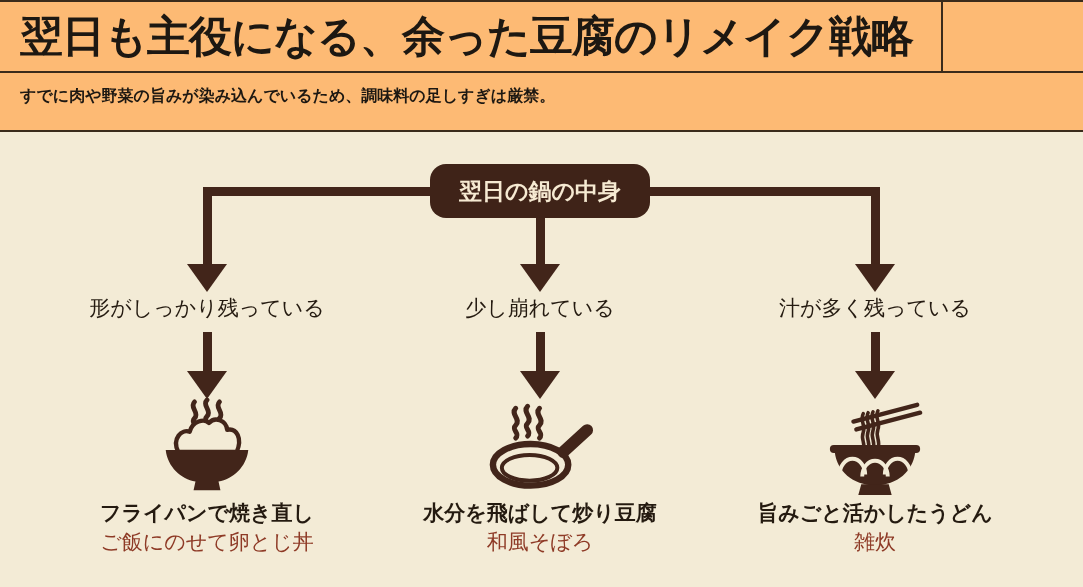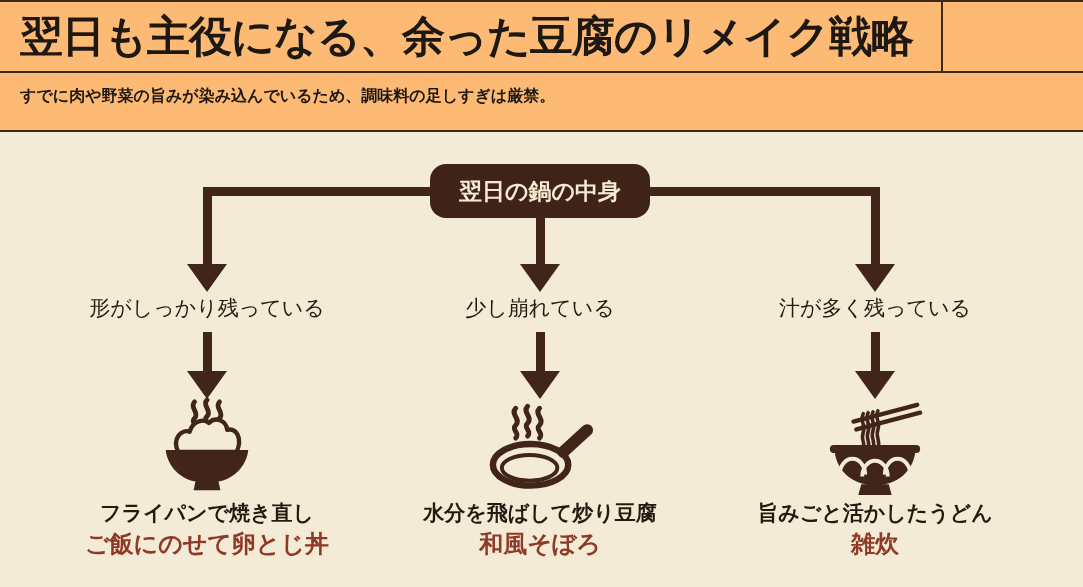--- a/index.html
+++ b/index.html
@@ -46,21 +46,21 @@
 
   .condition { position:absolute; top:162px; left:0; width:100%; text-align:center;
                font-size:21px; font-weight:400; color:#241a10; white-space:nowrap; }
 
   .icon-slot { position:absolute; top:266px; left:0; width:100%; height:102px;
                display:flex; align-items:flex-start; justify-content:center; }
 
   .method { position:absolute; top:367px; left:0; width:100%; text-align:center;
             font-size:21px; font-weight:700; color:#241a10; white-space:nowrap; }
   .dish   { position:absolute; top:396px; left:0; width:100%; text-align:center;
-            font-size:24px; font-weight:700; color:#8e3a26; white-space:nowrap; }
+            font-size:21px; font-weight:400; color:#8e3a26; white-space:nowrap; }
 </style>
 </head>
 <body>
 
 <div class="page">
 
   <div class="top-line"></div>
   <h1 class="title">翌日も主役になる、余った豆腐のリメイク戦略</h1>
   <div class="v-divider"></div>
   <div class="rule rule1"></div>

